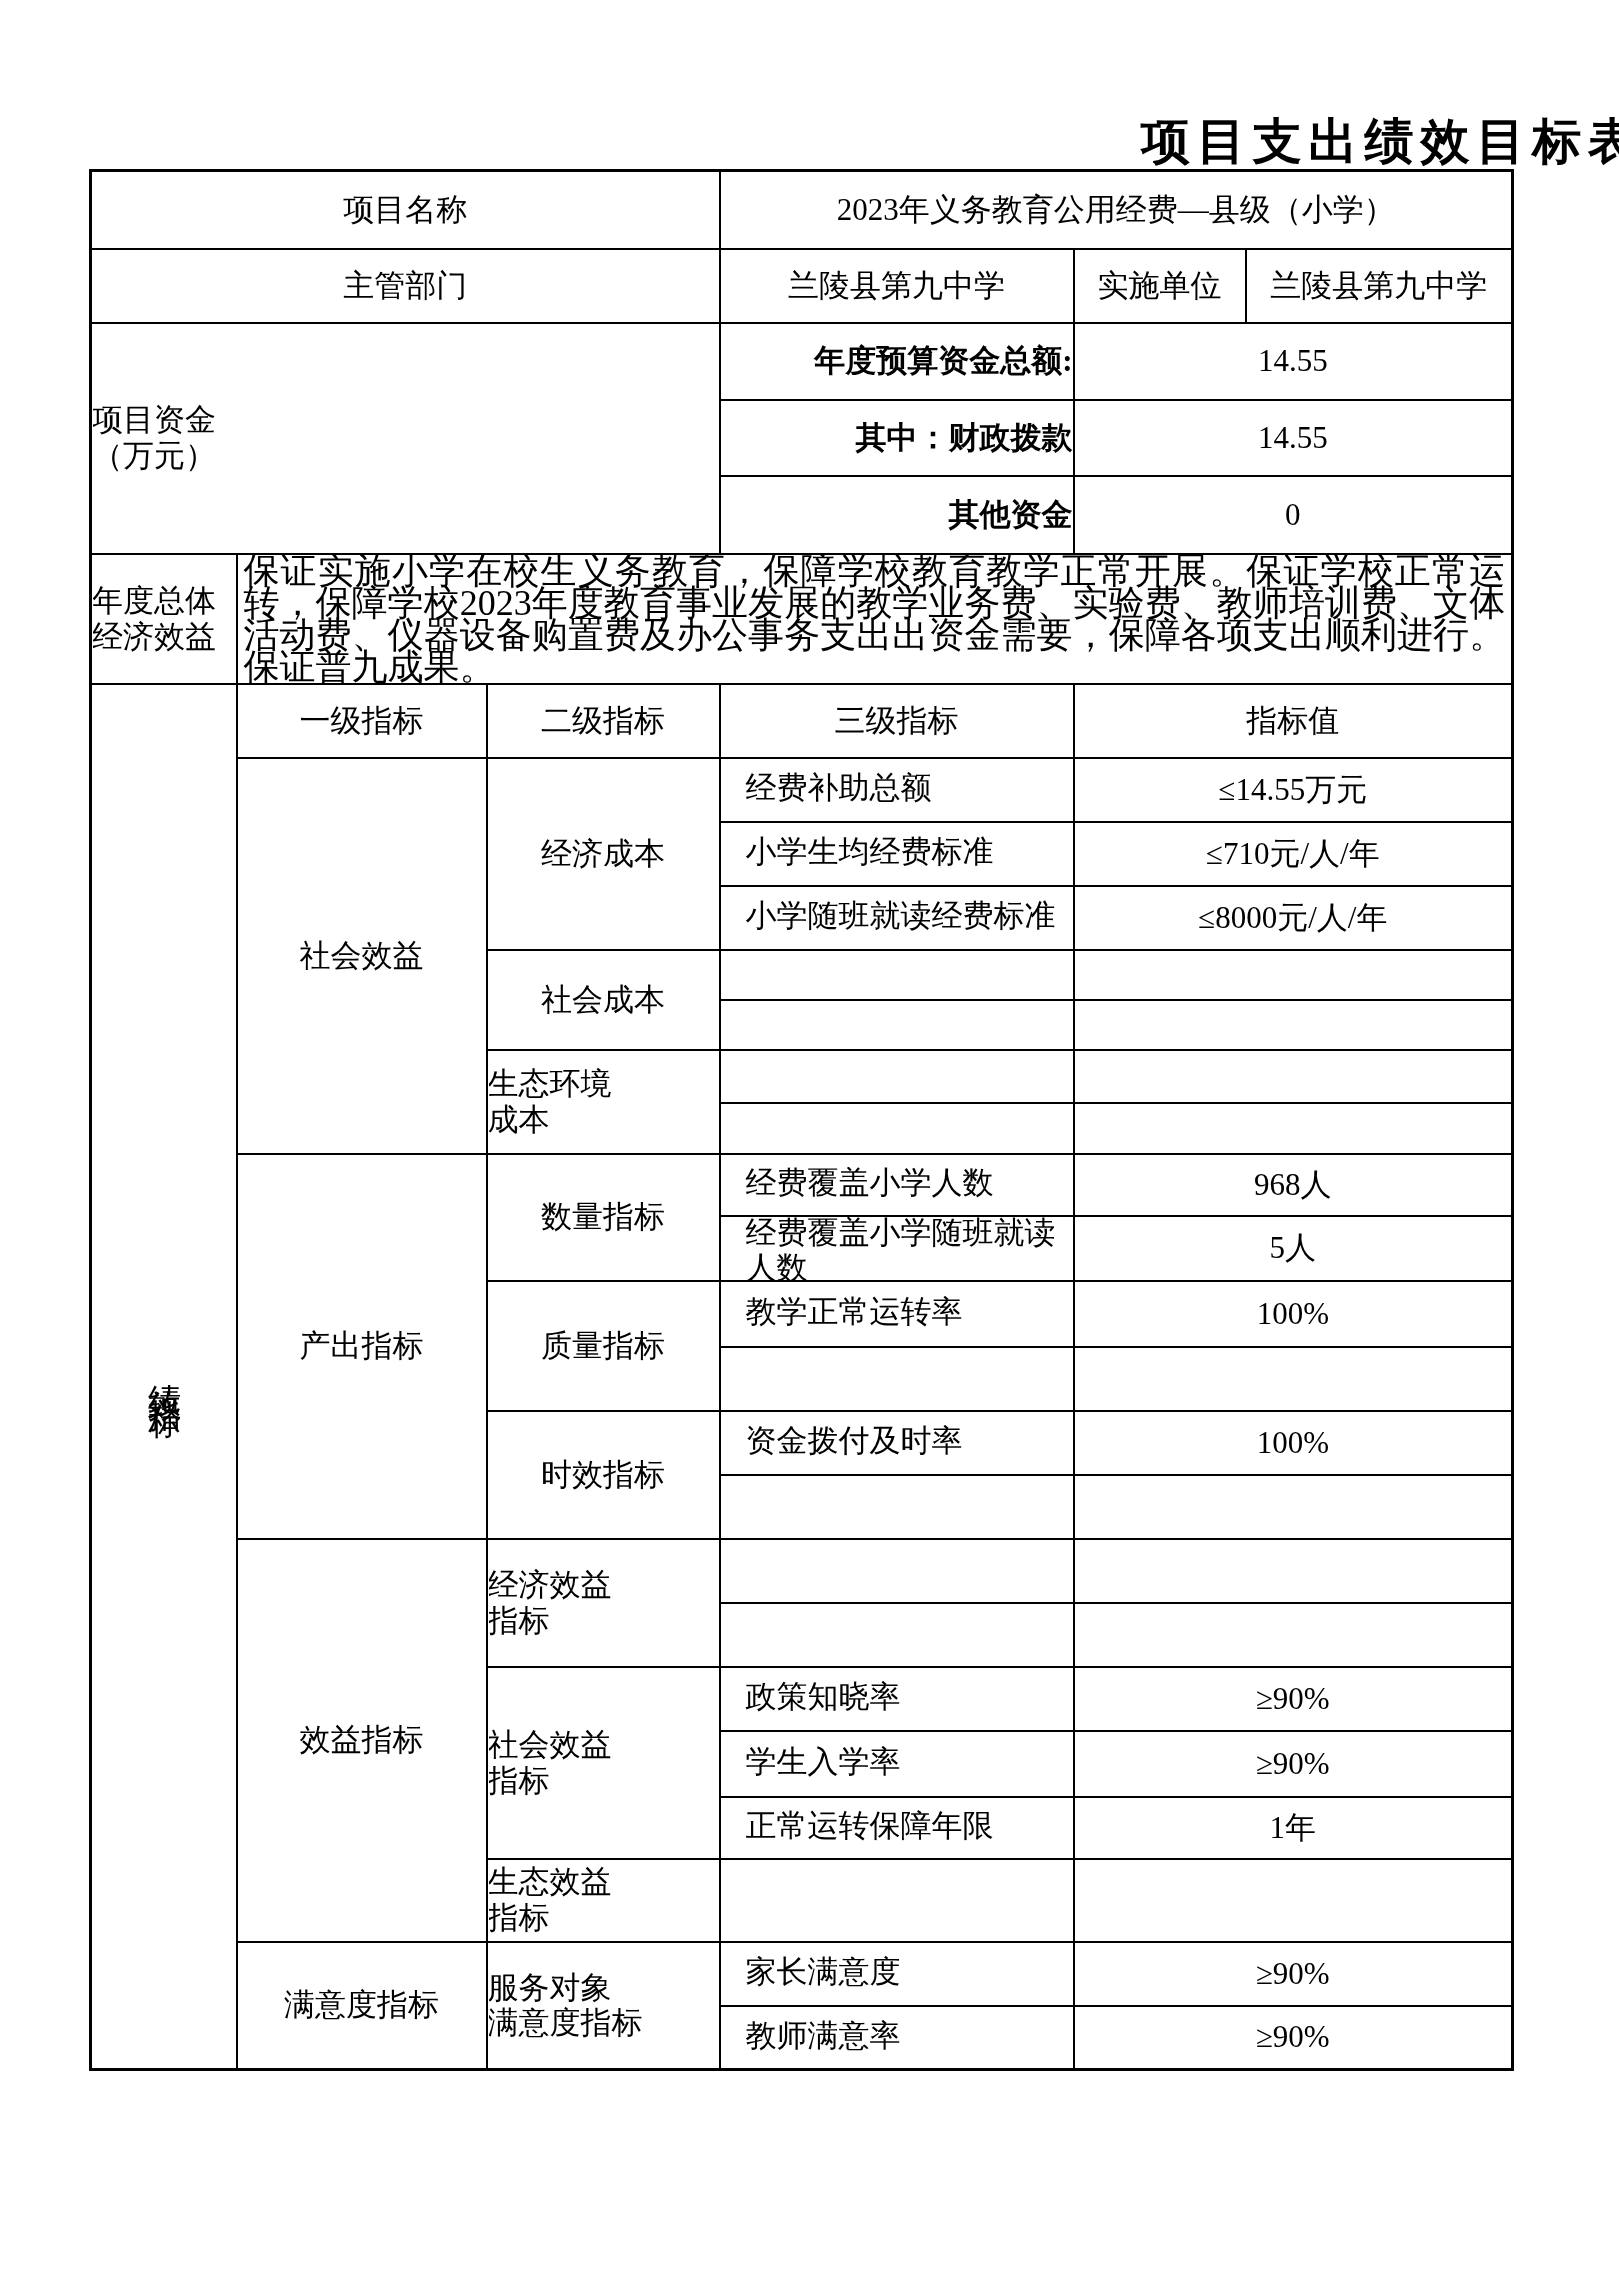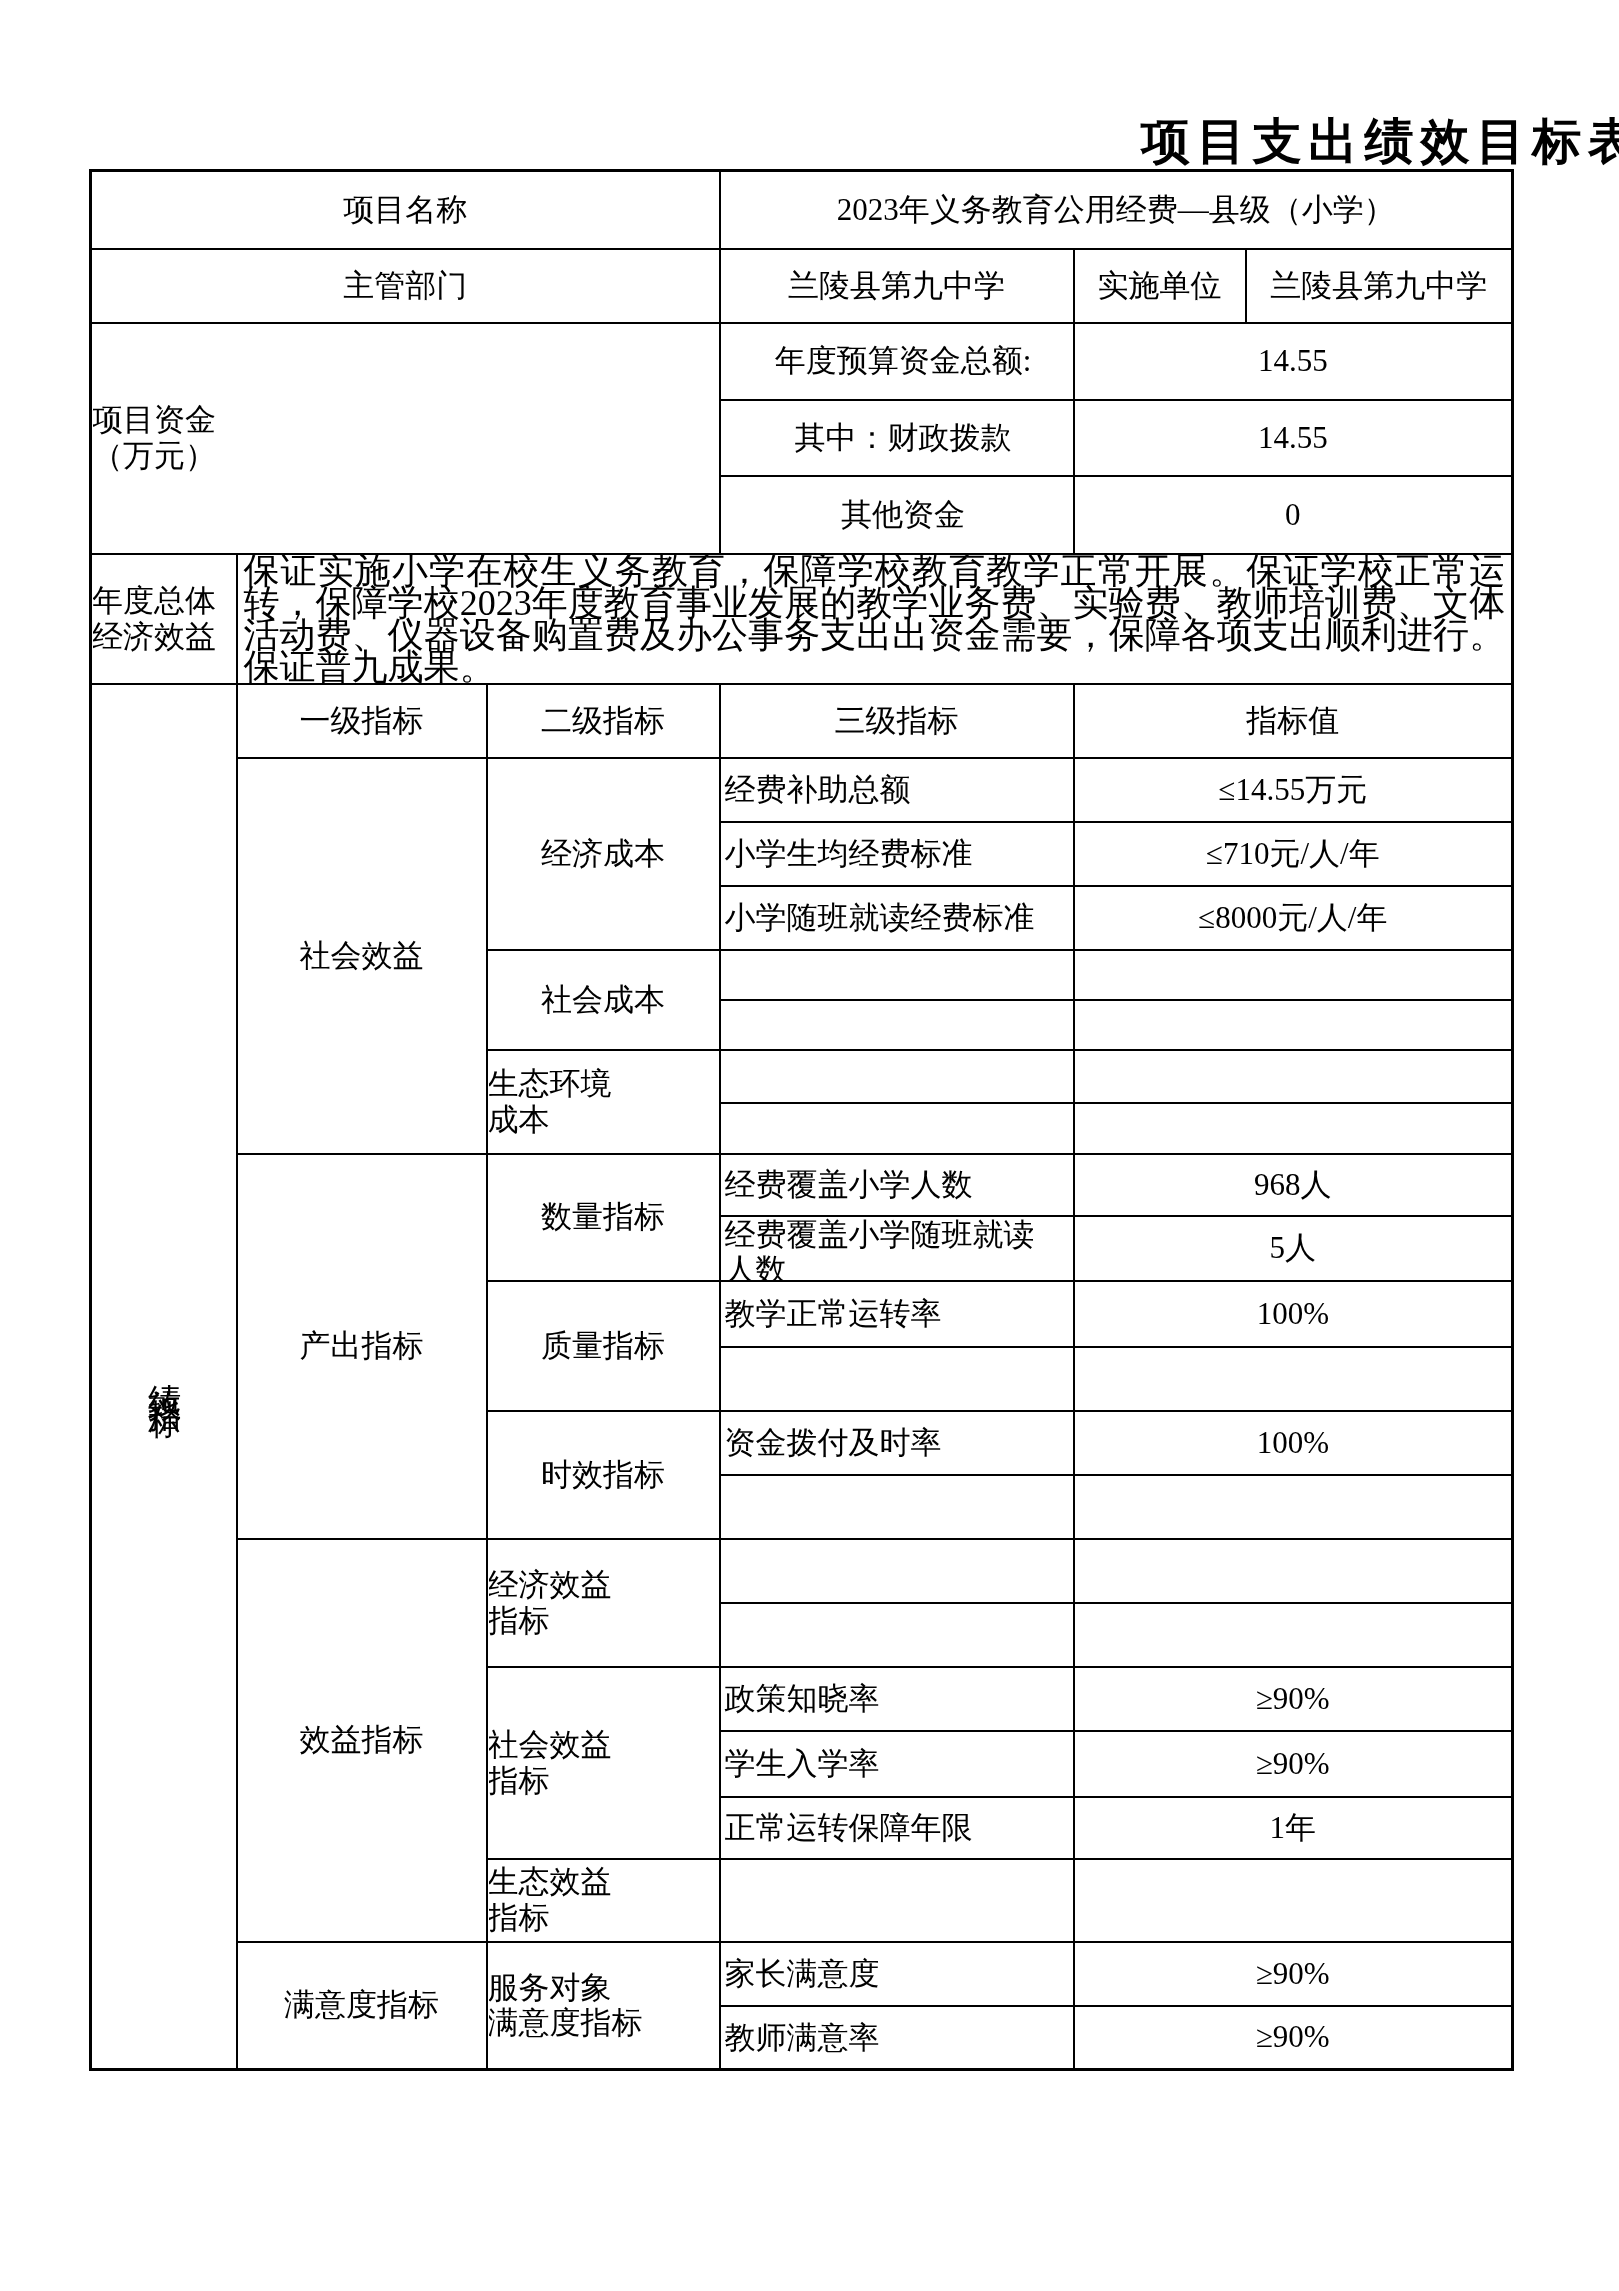--- a/index.html
+++ b/index.html
@@ -17,28 +17,28 @@
     border-collapse:collapse;table-layout:fixed;
     border:3.9px solid #000000;
   }
   td{
     border:2px solid #000000;
     border-top-width:2.9px;border-bottom-width:2.9px;
     font-size:31px;vertical-align:middle;padding:0;overflow:hidden;
     line-height:1.15;
   }
   .center{text-align:center;border-radius:17px;}
-  .leftcell{text-align:center;padding-left:13px;}
+  .leftcell{text-align:right;padding-left:13px;font-weight:bold;}
   .goal-text{
     font-size:36px;line-height:32px;text-align:justify;
     padding:0 5.9px;vertical-align:middle;
   }
   .l3t{
-    max-width:335px;text-align:left;padding-left:4px;
-    line-height:35px;max-height:63px;overflow:hidden;
+    max-width:335px;text-align:left;padding-left:25px;
+    line-height:35px;max-height:63px;overflow:hidden;font-family:Liberation Mono, monospace;
   }
   .vcell{text-align:center;vertical-align:middle;}
   .vtext{
     display:inline-block;
     writing-mode:vertical-rl;text-orientation:upright;
     letter-spacing:7.8px;font-size:33px;
   }
   .stack div{text-align:left;}
 </style>
 </head>

